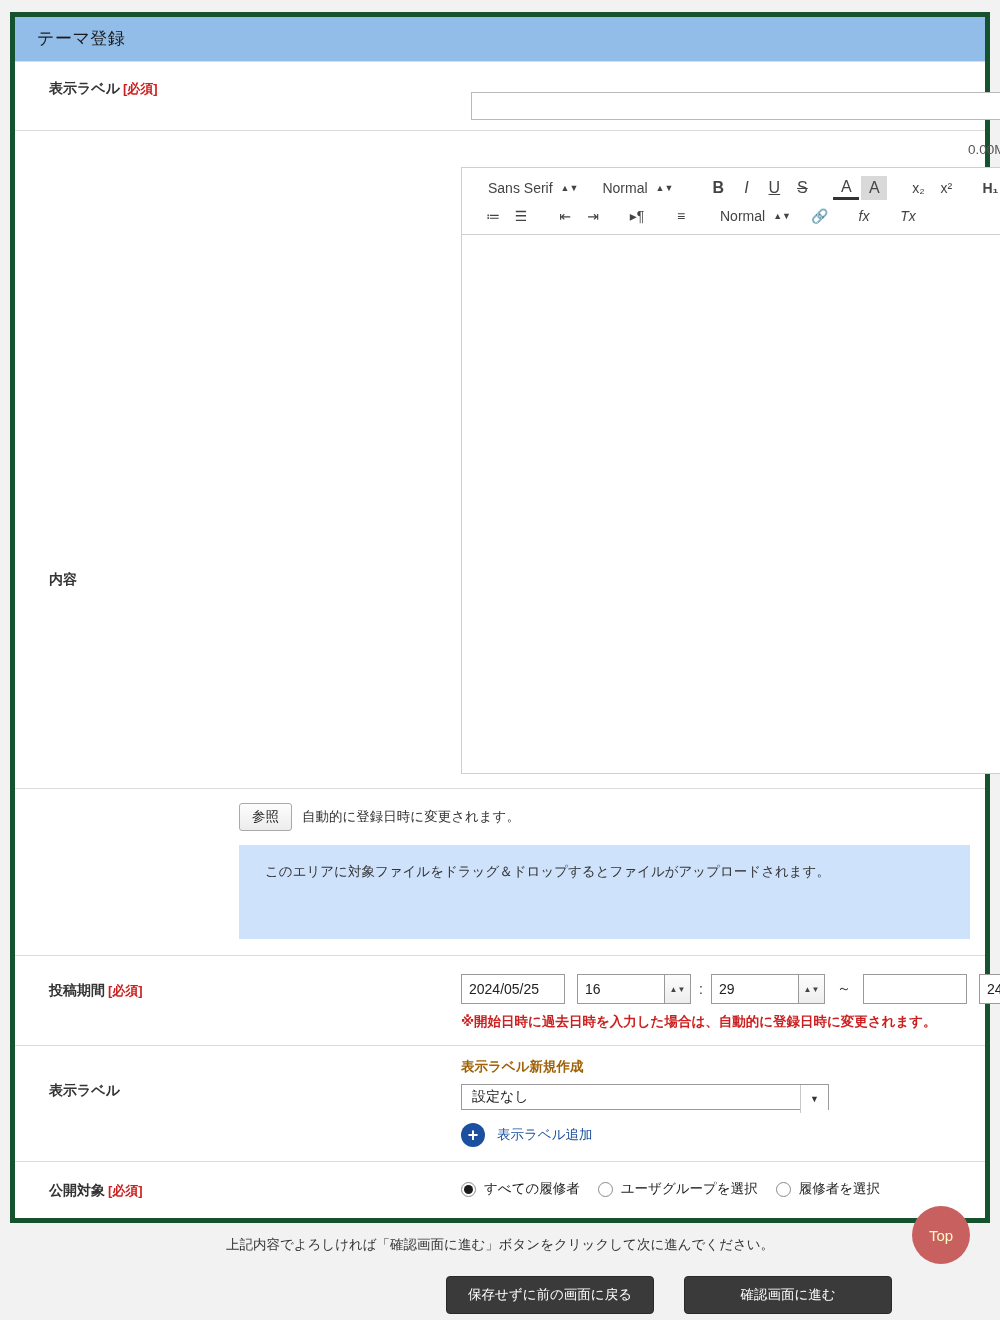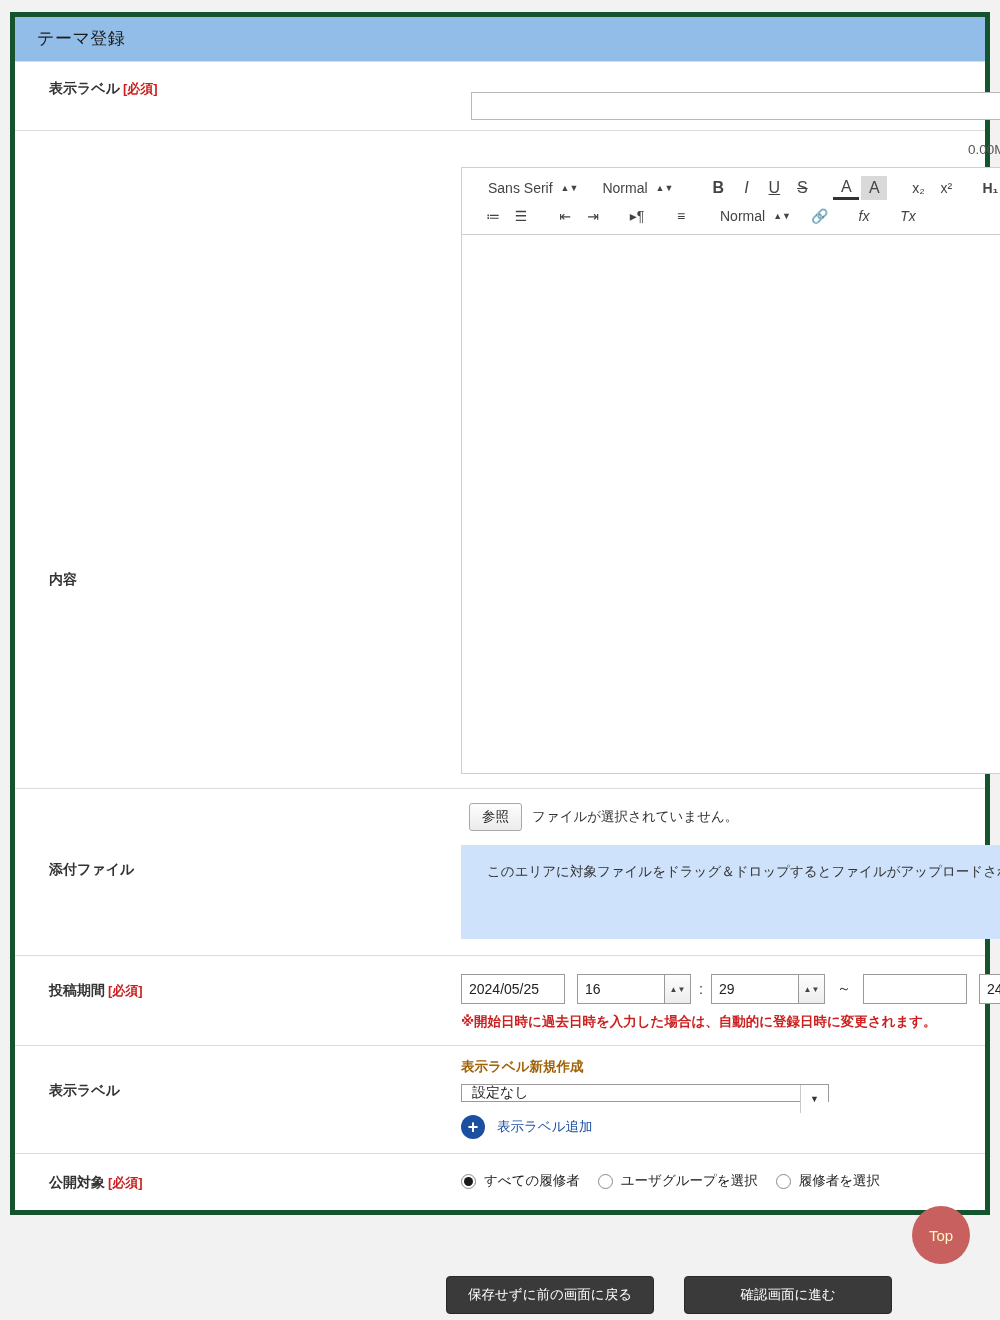--- a/index.html
+++ b/index.html
@@ -118,21 +118,20 @@
   .att-row .row-label { padding-top: 72px; }
   .att-field { padding: 14px 18px 16px 0; }
   .att-line { margin-left: 224px; display: flex; align-items: center; gap: 10px; }
   .browse-btn {
     border: 1px solid #a9a9a9;
     background: linear-gradient(#fdfdfd, #ececec);
     border-radius: 3px;
     padding: 4px 12px;
     font-size: 13.5px;
     color: #222;
-    margin-left: 8px;
   }
   .att-status { font-size: 13.5px; color: #333; }
   .dropzone {
     margin-left: 224px;
     margin-top: 14px;
     width: 731px;
     height: 94px;
     background: #cfe2fb;
     color: #333;
     font-size: 13.5px;
@@ -183,21 +182,21 @@
   .link-new {
     margin-left: 224px;
     color: #a16207;
     font-weight: bold;
     font-size: 13.5px;
     text-decoration: none;
     display: inline-block;
   }
   .select-wrap {
     margin-left: 224px; margin-top: 8px;
-    width: 368px; height: 18px;
+    width: 368px; height: 26px;
     border: 1px solid #9a9a9a;
     background: #fff;
     display: flex; align-items: center;
     position: relative;
   }
   .select-wrap .sel-text { padding-left: 10px; font-size: 14px; color: #222; }
   .select-wrap .sel-arrow {
     position: absolute; right: 0; top: 0;
     width: 28px; height: 28px;
     border-left: 1px solid #c9c9c9;
@@ -341,27 +340,24 @@
               <span class="sp"></span>
               <span class="tb-btn" style="font-style:italic;">Tx</span>
             </div>
           </div>
           <div class="editor-body"></div>
         </div>
       </div>
     </div>
 
     <div class="row att-row">
-      <div class="row-label">
-        <span>添付ファイル</span>
-      </div>
       <div class="row-field att-field">
         <div class="att-line">
           <span class="browse-btn">参照</span>
-          <span class="att-status">ファイルが選択されていません。</span>
+          <span class="att-status">自動的に登録日時に変更されます。</span>
         </div>
         <div class="dropzone">このエリアに対象ファイルをドラッグ＆ドロップするとファイルがアップロードされます。</div>
       </div>
     </div>
 
     <div class="row period-row">
       <div class="row-label">
         <span>投稿期間</span><span class="req">[必須]</span>
       </div>
       <div class="row-field period-field">
@@ -424,20 +420,21 @@
           <label class="radio">
             <span class="rb"></span>
             <span>履修者を選択</span>
           </label>
         </div>
       </div>
     </div>
 
   </div>
 
+  <div class="footer-note">上記内容でよろしければ「確認画面に進む」ボタンをクリックして次に進んでください。</div>
 
   <div class="buttons">
     <div class="btn">保存せずに前の画面に戻る</div>
     <div class="btn">確認画面に進む</div>
   </div>
 
   <div class="top-btn">Top</div>
 
 </div>
 

